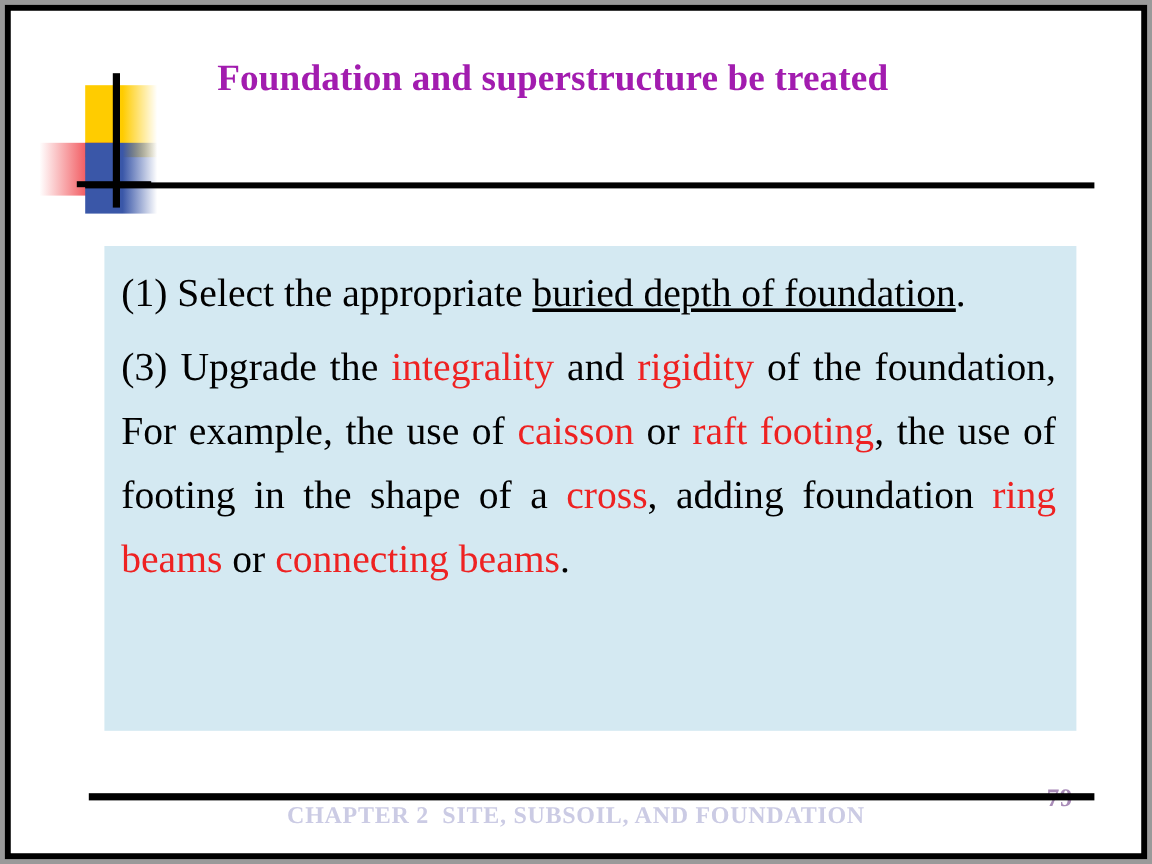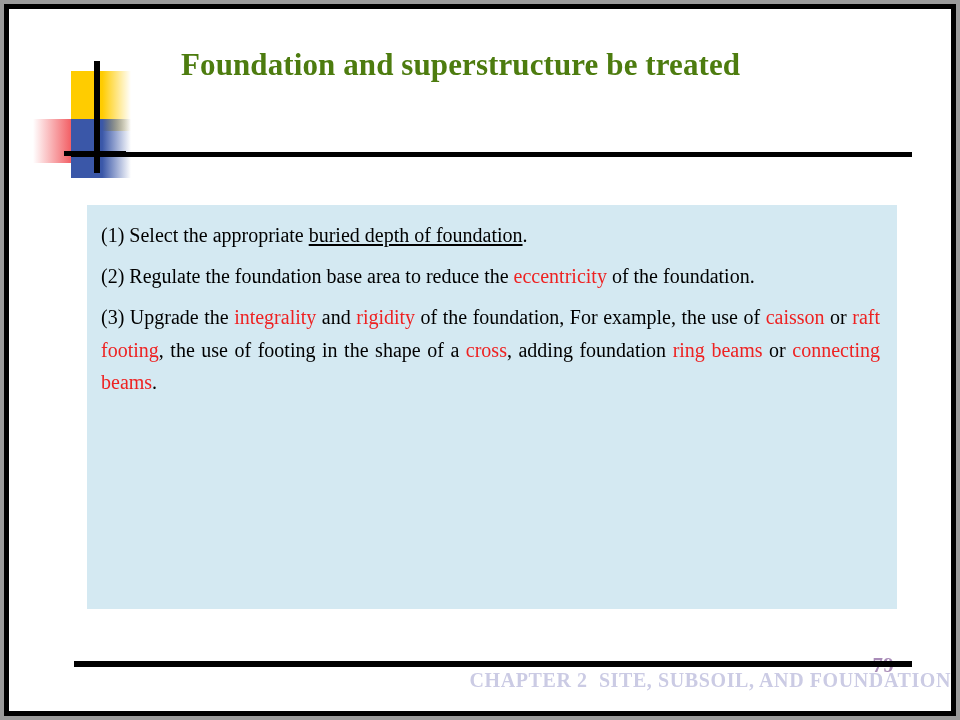--- a/index.html
+++ b/index.html
@@ -85,21 +85,21 @@
     height: 5px;
     background: #000000;
   }
 
   
   .title {
     position: absolute;
     left: 172px;
     top: 34px;
     width: 700px;
-    color: #4d7c0f;
+    color: #a21caf;
     font-family: "Liberation Serif", serif;
     font-weight: bold;
     font-size: 31px;
     line-height: 1.42;
     letter-spacing: 0.1px;
   }
 
   .title-rule {
     position: absolute;
     left: 62px;
@@ -117,21 +117,21 @@
     width: 810px;
     height: 404px;
     box-sizing: border-box;
     background: #D4E9F2;
     padding: 14px 17px 10px 14px;
   }
 
   .para {
     color: #000000;
     font-family: "Liberation Serif", serif;
-    font-size: 20px;
+    font-size: 33px;
     line-height: 1.61;
     text-align: justify;
     text-justify: inter-word;
     margin: 0 0 9px 0;
   }
   .para:last-child { margin-bottom: 6px; }
   .para.p3 { text-align: justify; }
 
   .para .red { color: #EE2222; }
   .para .ul  { text-decoration: underline; text-underline-offset: 2px; }
@@ -153,21 +153,21 @@
     font-family: "Liberation Serif", serif;
     font-weight: bold;
     font-size: 21px;
     letter-spacing: 0.3px;
   }
   .footer-text {
     position: absolute;
     left: 0;
     right: 0;
     top: 660px;
-    text-align: right;
+    text-align: center;
     color: #CBCBE4;
     font-family: "Liberation Serif", serif;
     font-weight: bold;
     font-size: 20px;
     letter-spacing: 0.6px;
     white-space: pre;
   }
 </style>
 </head>
 <body>
@@ -182,21 +182,20 @@
         <div class="logo-blue"></div>
         <div class="logo-vbar"></div>
         <div class="logo-hbar"></div>
       </div>
 
       <div class="title">Foundation and superstructure be treated</div>
       <div class="title-rule"></div>
 
       <div class="content-box">
         <p class="para p1"><span>(1)</span><span> Select the appropriate </span><span class="ul">buried depth of foundation</span><span>.</span></p>
-        <p class="para p2"><span>(2)</span><span> Regulate the foundation base area to reduce the </span><span class="red">eccentricity</span><span> of the foundation.</span></p>
         <p class="para p3"><span>(3)</span><span> Upgrade the </span><span class="red">integrality</span><span> and </span><span class="red">rigidity</span><span> of the foundation, For example, the use of </span><span class="red">caisson</span><span> or </span><span class="red">raft footing</span><span>, the use of footing in the shape of a </span><span class="red">cross</span><span>, adding foundation </span><span class="red">ring beams</span><span> or </span><span class="red">connecting beams</span><span>.</span></p>
       </div>
 
       <div class="page-number">79</div>
       <div class="footer-rule"></div>
       <div class="footer-text">CHAPTER 2  SITE, SUBSOIL, AND FOUNDATION</div>
 
     </div>
   </div>
 </div>

